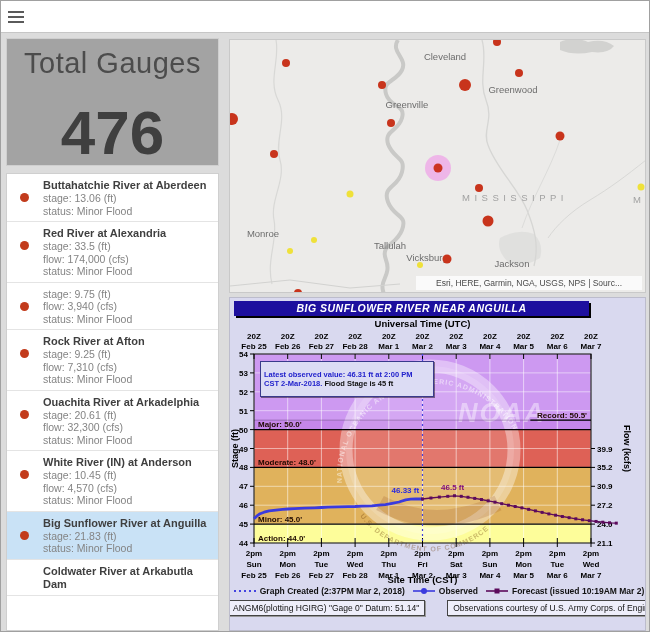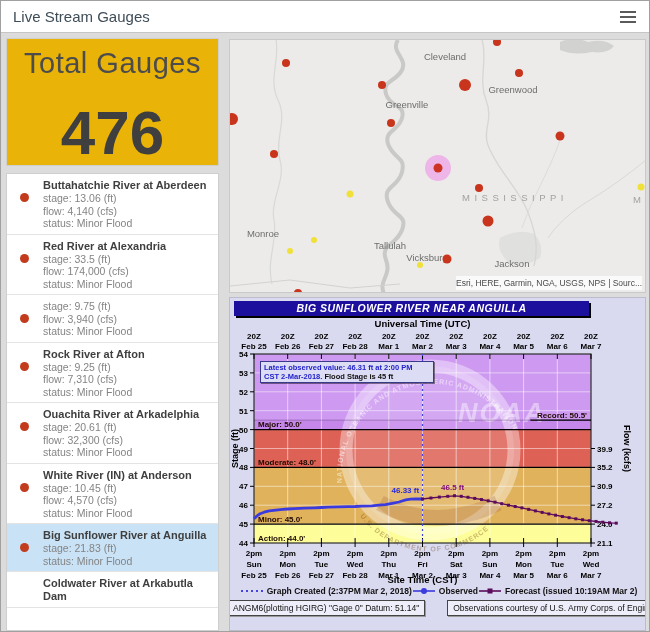--- a/index.html
+++ b/index.html
@@ -9,87 +9,85 @@
 
   
   .app-header { position:absolute; left:0; top:0; width:650px; height:32px; background:#ffffff;
                 border-bottom:1px solid #c6c6c6; display:flex; align-items:center; justify-content:space-between; }
   .app-title { font-size:15px; color:#3f4d57; padding-left:12px; }
   .menu-btn { width:30px; height:24px; margin-right:8px; display:flex; flex-direction:column;
               justify-content:center; gap:3px; align-items:center; cursor:pointer; }
   .menu-btn span { display:block; width:16px; height:2px; background:#5a5a5a; }
 
   
-  .total-card { position:absolute; left:5px; top:37px; width:213px; height:128px; background:#eab308;
+  .total-card { position:absolute; left:5px; top:37px; width:213px; height:128px; background:#a3a3a3;
                 border:1px solid #cfcfcf; text-align:center; }
   .total-title { font-size:29px; color:#4c4c4c; margin-top:8px; letter-spacing:0.5px; }
   .total-value { font-size:62px; font-weight:600; color:#3f3f3f; line-height:66px; margin-top:20px; }
 
   
   .gauge-list { position:absolute; left:5px; top:172px; width:213px; height:458px; background:#fff;
                 border:1px solid #cfcfcf; overflow:hidden; }
   .gauge-item { position:relative; padding:5px 8px 4px 36px; border-bottom:1px solid #e4e4e4; cursor:pointer; }
   .gauge-item.selected { background:#c9e2f6; }
   .gauge-dot { position:absolute; left:13px; top:19px; width:9px; height:9px; border-radius:50%; }
   .gauge-name { font-size:11px; font-weight:bold; color:#3f3f3f; line-height:13px; }
   .gauge-line { font-size:10.5px; color:#848484; line-height:12.5px; }
 
   
   .map-panel { position:absolute; left:228px; top:38px; width:417px; height:254px; background:#ecebe9;
                border:1px solid #c9c9c9; overflow:hidden; }
   .map-attrib { position:absolute; right:3px; bottom:2px; background:rgba(255,255,255,0.75);
-                font-size:8.5px; color:#4a4a4a; padding:2px 0; }
+                font-size:8.5px; color:#4a4a4a; padding:2px 20px; }
   text.city { font-size:9.5px; fill:#6d6d6d; font-family:"Liberation Sans",sans-serif; }
   text.state { font-size:9.5px; fill:#a2a2a2; letter-spacing:4.5px; font-family:"Liberation Sans",sans-serif; }
 
   
   .chart-panel { position:absolute; left:228px; top:296px; width:417px; height:334px; background:#d9d9ef;
                  border:1px solid #bcbccc; overflow:hidden; }
   .chart-titlebar { position:absolute; left:4px; top:3px; width:355px; height:15px; background:#1d0f9e;
                     box-shadow:2px 2px 0 #000; color:#fff; font-size:10.5px; font-weight:bold; font-style:italic;
                     text-align:center; line-height:15px; letter-spacing:0.5px; }
   .chart-utc { position:absolute; left:24px; top:20px; width:337px; text-align:center;
                font-size:9.5px; font-weight:bold; color:#000; }
   .chart-anno { position:absolute; left:30px; top:63px; width:174px; background:#dcdcf4;
                 border:1px solid #3a3a8c; box-shadow:1px 1px 0 rgba(0,0,0,0.45);
-                font-size:7.5px; font-weight:bold; padding:1px 3px; line-height:9px; }
+                font-size:7.5px; font-weight:bold; padding:8px 3px; line-height:9px; }
   .anno-blue { color:#2222cc; } .anno-black { color:#101010; }
   .chart-sitetime { position:absolute; left:24px; top:276px; width:337px; text-align:center;
                     font-size:9.5px; font-weight:bold; color:#000; }
   .chart-legend { position:absolute; left:0; top:288px; width:417px; display:flex; justify-content:center;
-                  align-items:center; font-size:8.5px; font-weight:bold; color:#111; }
+                  align-items:center; gap:7px; font-size:8.5px; font-weight:bold; color:#111; }
   .legend-item { display:flex; align-items:center; gap:3px; }
   .chart-footers { position:absolute; left:-3px; top:302px; width:424px; display:flex; gap:22px; }
   .footer-box { background:#eeeefa; border:1px solid #444; box-shadow:1px 1px 0 #999;
                 font-size:8.5px; color:#111; padding:2px 5px; white-space:nowrap; }
   svg { display:block; }
 </style>
 </head>
 <body>
 
 <div class="app-header">
-  <div class="app-title">Live Stream Gauges</div>
   <div class="menu-btn">
       <span></span>
       <span></span>
       <span></span>
     </div>
 </div>
 
 <div class="total-card">
   <div class="total-title">Total Gauges</div>
   <div class="total-value">476</div>
 </div>
 
 <div class="gauge-list">
     <div class="gauge-item">
       <span class="gauge-dot" style="background: rgb(194, 59, 28);"></span>
       <div class="gauge-name">Buttahatchie River at Aberdeen</div>
       <div class="gauge-line">stage: 13.06 (ft)</div>
-      <div class="gauge-line">flow: 4,140 (cfs)</div>
       <div class="gauge-line">status: Minor Flood</div>
     </div>
     <div class="gauge-item">
       <span class="gauge-dot" style="background: rgb(194, 59, 28);"></span>
       <div class="gauge-name">Red River at Alexandria</div>
       <div class="gauge-line">stage: 33.5 (ft)</div>
       <div class="gauge-line">flow: 174,000 (cfs)</div>
       <div class="gauge-line">status: Minor Flood</div>
     </div>
     <div class="gauge-item">

